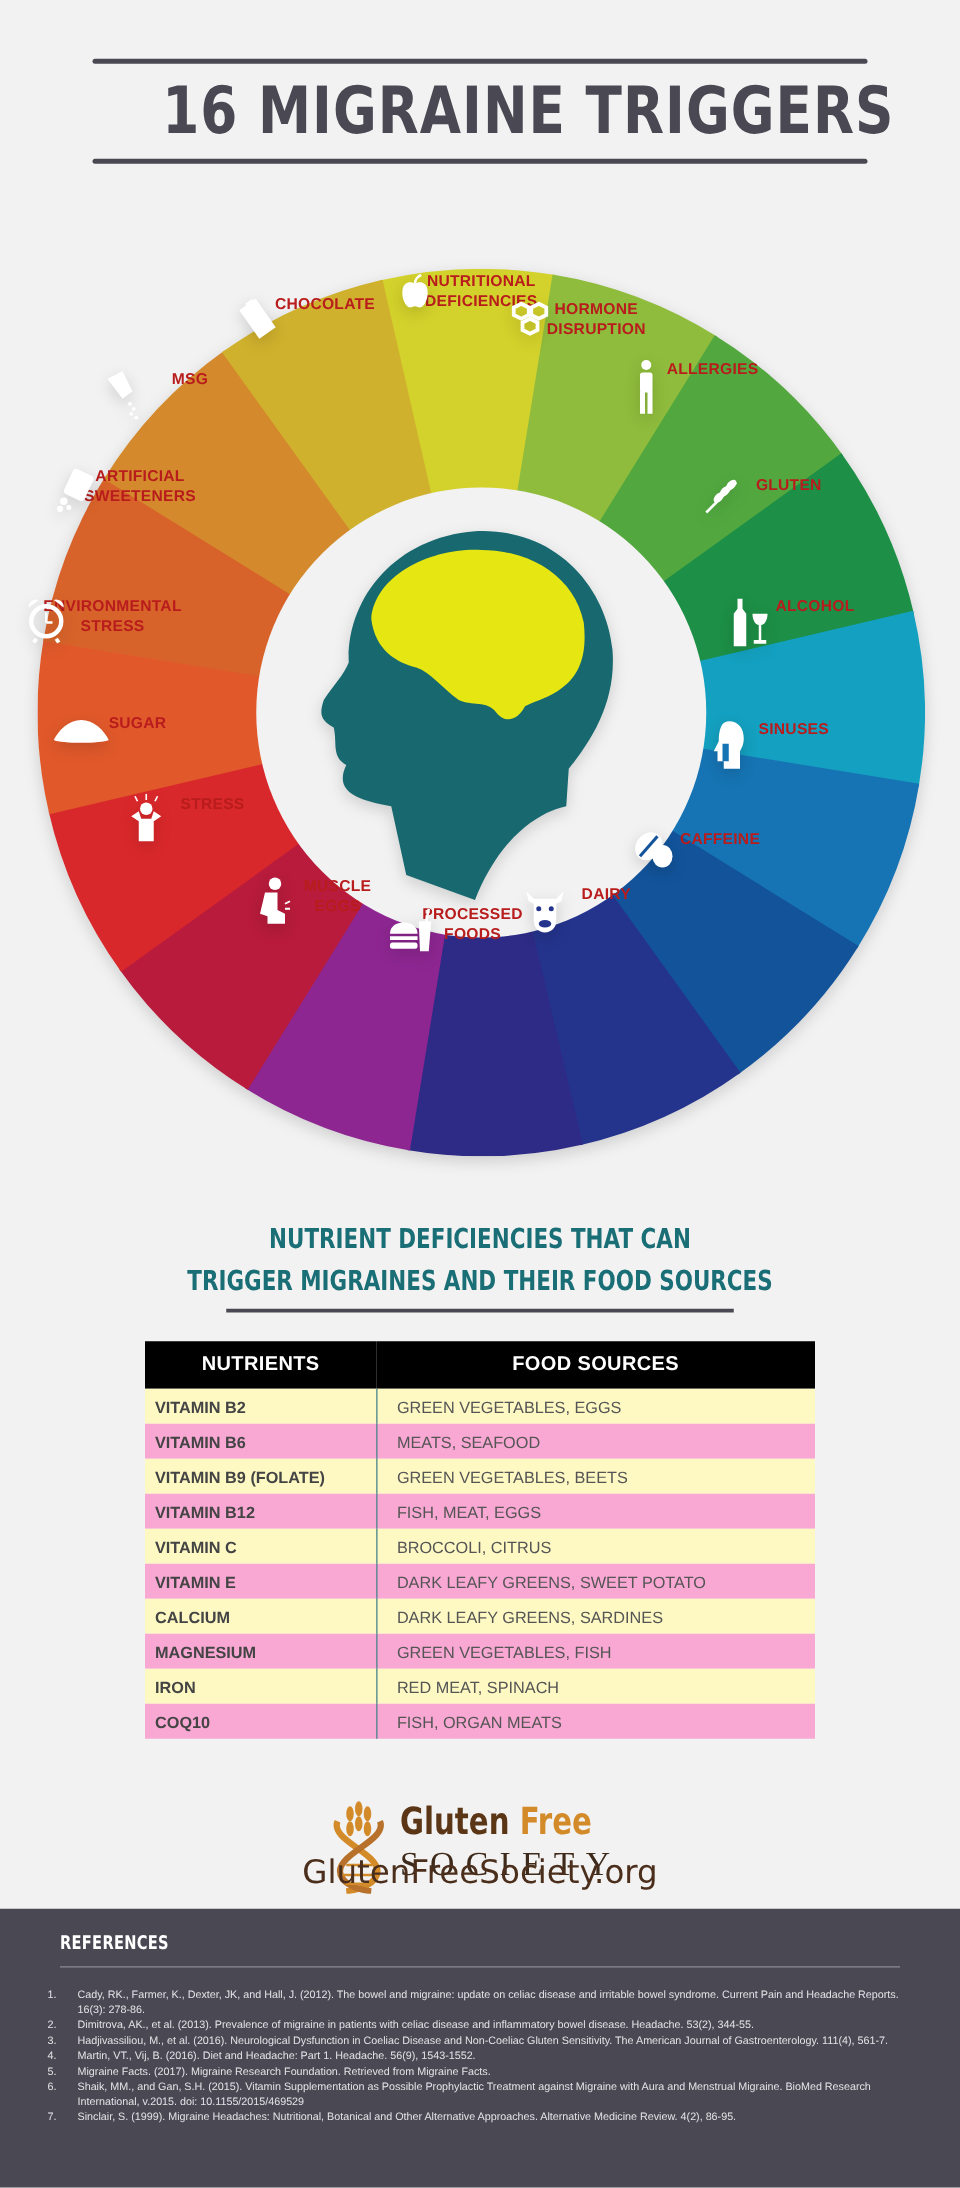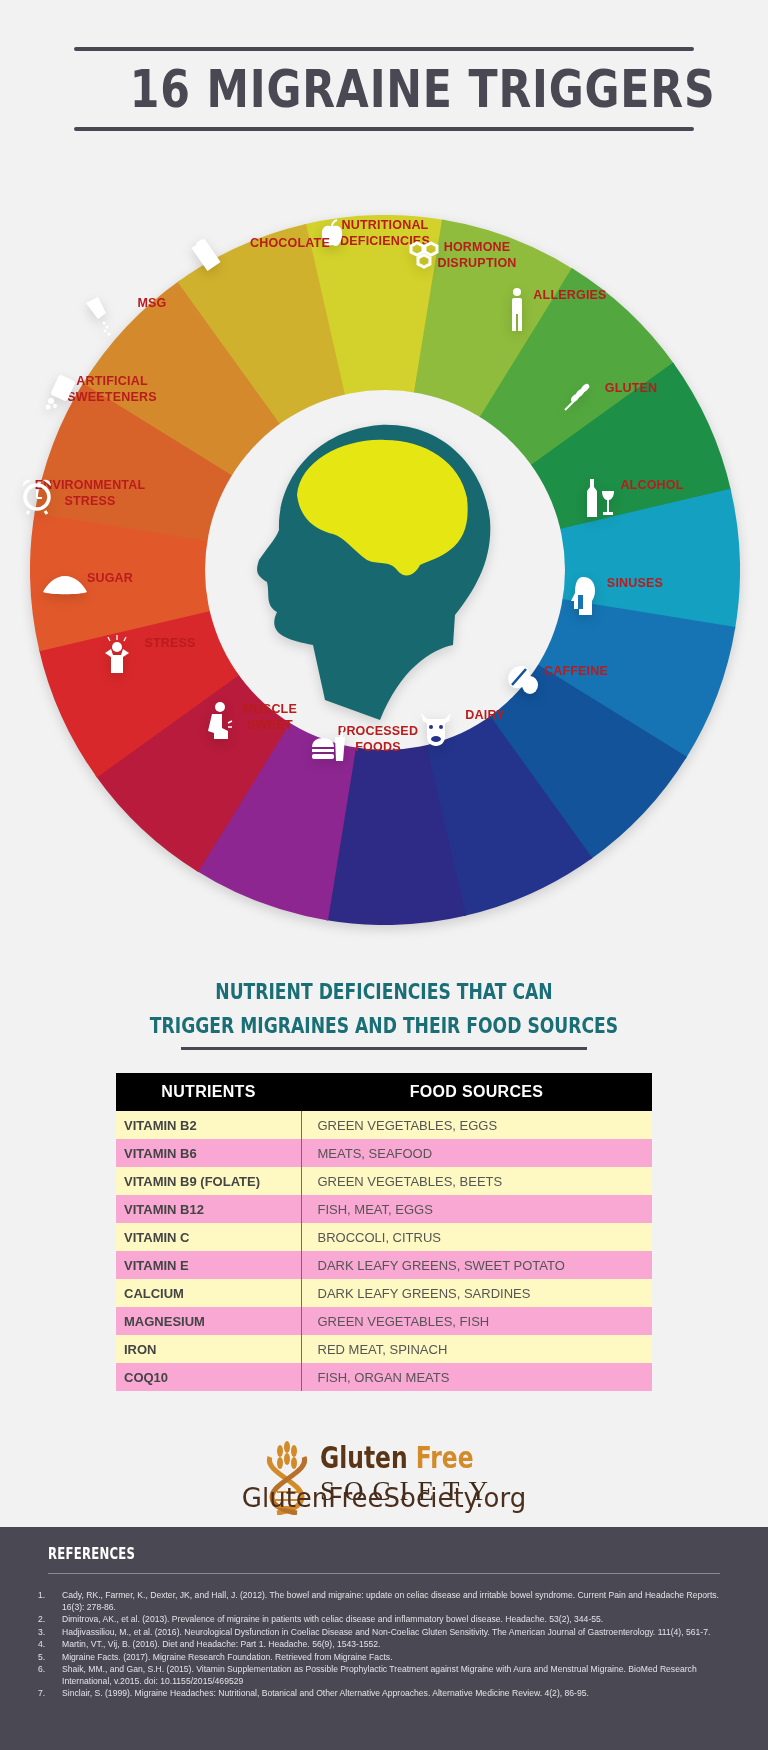--- a/index.html
+++ b/index.html
@@ -160,21 +160,21 @@
   <div class="seg-label" style="left:240px; top:486px;">
     <svg class="seg-icon" style="height:42px" viewBox="0 0 34 42">
         <circle cx="20" cy="6" r="5" fill="#fff"></circle>
         <path d="M12 13h10v14l6 3v8H14v-6l-6-2z" fill="#fff"></path>
         <g stroke="#fff" stroke-width="1.5">
           <line x1="28" y1="22" x2="32" y2="20"></line>
           <line x1="28" y1="26" x2="32" y2="26"></line>
         </g>
       </svg>
     <span>MUSCLE</span><br>
-    <span>SWEET</span>
+    <span>EGGS</span>
   </div>
   <div class="seg-label" style="left:140px; top:420px;">
     <svg class="seg-icon" style="height:40px" viewBox="0 0 34 40">
         <circle cx="17" cy="12" r="5" fill="#fff"></circle>
         <path d="M5 18l6-4 2 6h8l2-6 6 4-6 4v16H11V22z" fill="#fff"></path>
         <g stroke="#fff" stroke-width="1.3">
           <line x1="8" y1="2" x2="10" y2="6"></line>
           <line x1="17" y1="0" x2="17" y2="5"></line>
           <line x1="26" y1="2" x2="24" y2="6"></line>
         </g>
@@ -214,21 +214,21 @@
         <path d="M4 8l12-6 8 16-8 6z" fill="#fff"></path>
         <g fill="#fff">
           <circle cx="22" cy="28" r="1.5"></circle>
           <circle cx="25" cy="32" r="1.5"></circle>
           <circle cx="23" cy="36" r="1.5"></circle>
           <circle cx="27" cy="39" r="1.5"></circle>
         </g>
       </svg>
     <span>MSG</span>
   </div>
-  <div class="seg-label" style="left:230px; top:20px;text-align:right;">
+  <div class="seg-label" style="left:230px; top:20px;">
     <svg class="seg-icon" style="height:40px" viewBox="0 0 34 40">
         <rect x="8" y="6" width="16" height="28" transform="rotate(-35 16 20)" fill="#fff"></rect>
         <path d="M6 8l6-4 4 6-6 4z" fill="#fff"></path>
       </svg>
     <span>CHOCOLATE</span>
   </div>
 
   <svg class="center-head" style="left:175px; top:175px;" viewBox="0 0 360 360">
     <path d="M120 310 L108 255 C80 250 62 243 72 222 C60 215 65 205 62 192 C52 186 50 182 54 170 C62 158 70 150 74 140 C72 90 110 40 175 35 C240 32 280 80 285 130 C288 170 270 200 250 225 L248 255 C225 260 195 280 175 330 Z" fill="#17686f"></path>
     <path d="M92 105 C95 70 140 48 180 50 C220 50 255 72 262 108 C265 135 258 150 245 160 C235 168 225 170 215 175 C210 185 200 190 192 180 C185 170 172 175 162 170 C148 160 140 148 128 144 C112 140 95 130 92 105 Z" fill="#e6e612"></path>

